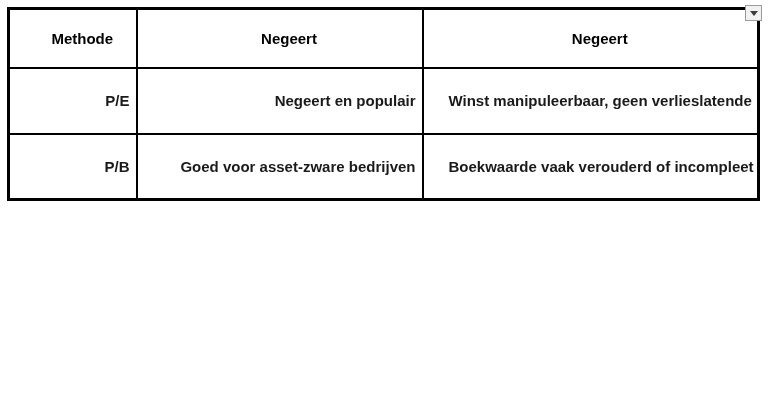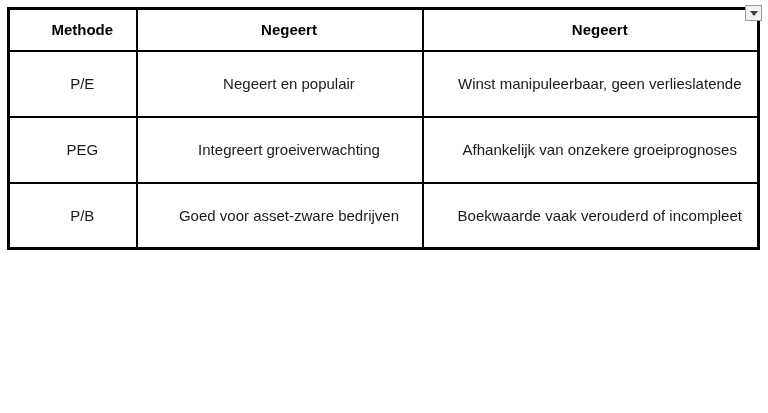--- a/index.html
+++ b/index.html
@@ -26,29 +26,29 @@
     border: 2px solid #000000;
     font-size: 15px;
     color: #1a1a1a;
     padding-left: 25px;
     padding-right: 6px;
     vertical-align: middle;
     white-space: nowrap;
     overflow: hidden;
   }
   table.methods th {
-    height: 42px;
+    height: 59px;
     text-align: center;
     font-weight: bold;
     color: #000000;
   }
   table.methods td {
     height: 66px;
-    text-align: center;
-    font-weight: normal;
+    text-align: right;
+    font-weight: bold;
   }
 
   .dropdown-btn {
     position: absolute;
     left: 745px; top: 5px;
     width: 17px; height: 16px;
     background: #f1f1f1;
     border: 1px solid #9b9b9b;
     display: flex;
     align-items: center;
@@ -83,25 +83,20 @@
         <th>Negeert</th>
       </tr>
     </thead>
     <tbody>
       <tr>
         <td>P/E</td>
         <td>Negeert en populair</td>
         <td>Winst manipuleerbaar, geen verlieslatende</td>
       </tr>
       <tr>
-        <td>PEG</td>
-        <td>Integreert groeiverwachting</td>
-        <td>Afhankelijk van onzekere groeiprognoses</td>
-      </tr>
-      <tr>
         <td>P/B</td>
         <td>Goed voor asset-zware bedrijven</td>
         <td>Boekwaarde vaak verouderd of incompleet</td>
       </tr>
     </tbody>
   </table>
 
   <button class="dropdown-btn">
     <span class="tri"></span>
   </button>

